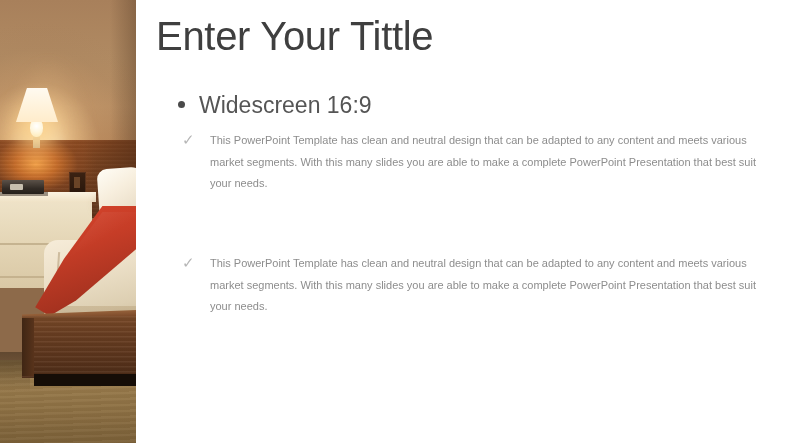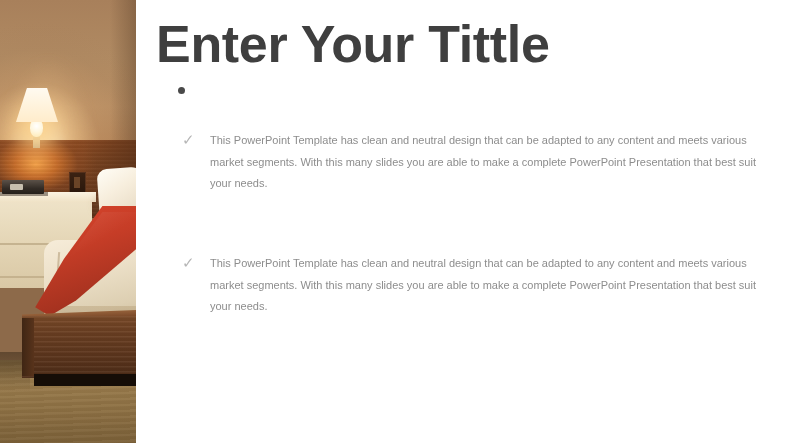--- a/index.html
+++ b/index.html
@@ -303,22 +303,22 @@
   .content {
     position: absolute;
     left: 136px; top: 0;
     width: 652px; height: 443px;
     background: #ffffff;
   }
   .page-title {
     position: absolute;
     left: 20px;
     top: 14px;
-    font-size: 52px;
-    font-weight: bold;
+    font-size: 40px;
+    font-weight: normal;
     color: #3f3f3f;
     letter-spacing: -0.3px;
     white-space: nowrap;
   }
 
   .section-heading-row {
     position: absolute;
     left: 42px;
     top: 92px;
     display: flex;
@@ -416,20 +416,21 @@
     <div class="bedframe-leftface"></div>
     <div class="bedframe-shadow"></div>
   </div>
 
   <div class="content">
 
     <div class="page-title">Enter Your Tittle</div>
 
     <div class="section-heading-row">
       <span class="section-bullet"></span>
+      <span class="section-heading">Widescreen 16:9</span>
     </div>
 
     <div class="para-block para-1">
       <span class="check-icon">✓</span>
       <span class="para-text">This PowerPoint Template has clean and neutral design that can be adapted to any content and meets various market segments. With this many slides you are able to make a complete PowerPoint Presentation that best suit your needs.</span>
     </div>
 
     <div class="para-block para-2">
       <span class="check-icon">✓</span>
       <span class="para-text">This PowerPoint Template has clean and neutral design that can be adapted to any content and meets various market segments. With this many slides you are able to make a complete PowerPoint Presentation that best suit your needs.</span>

